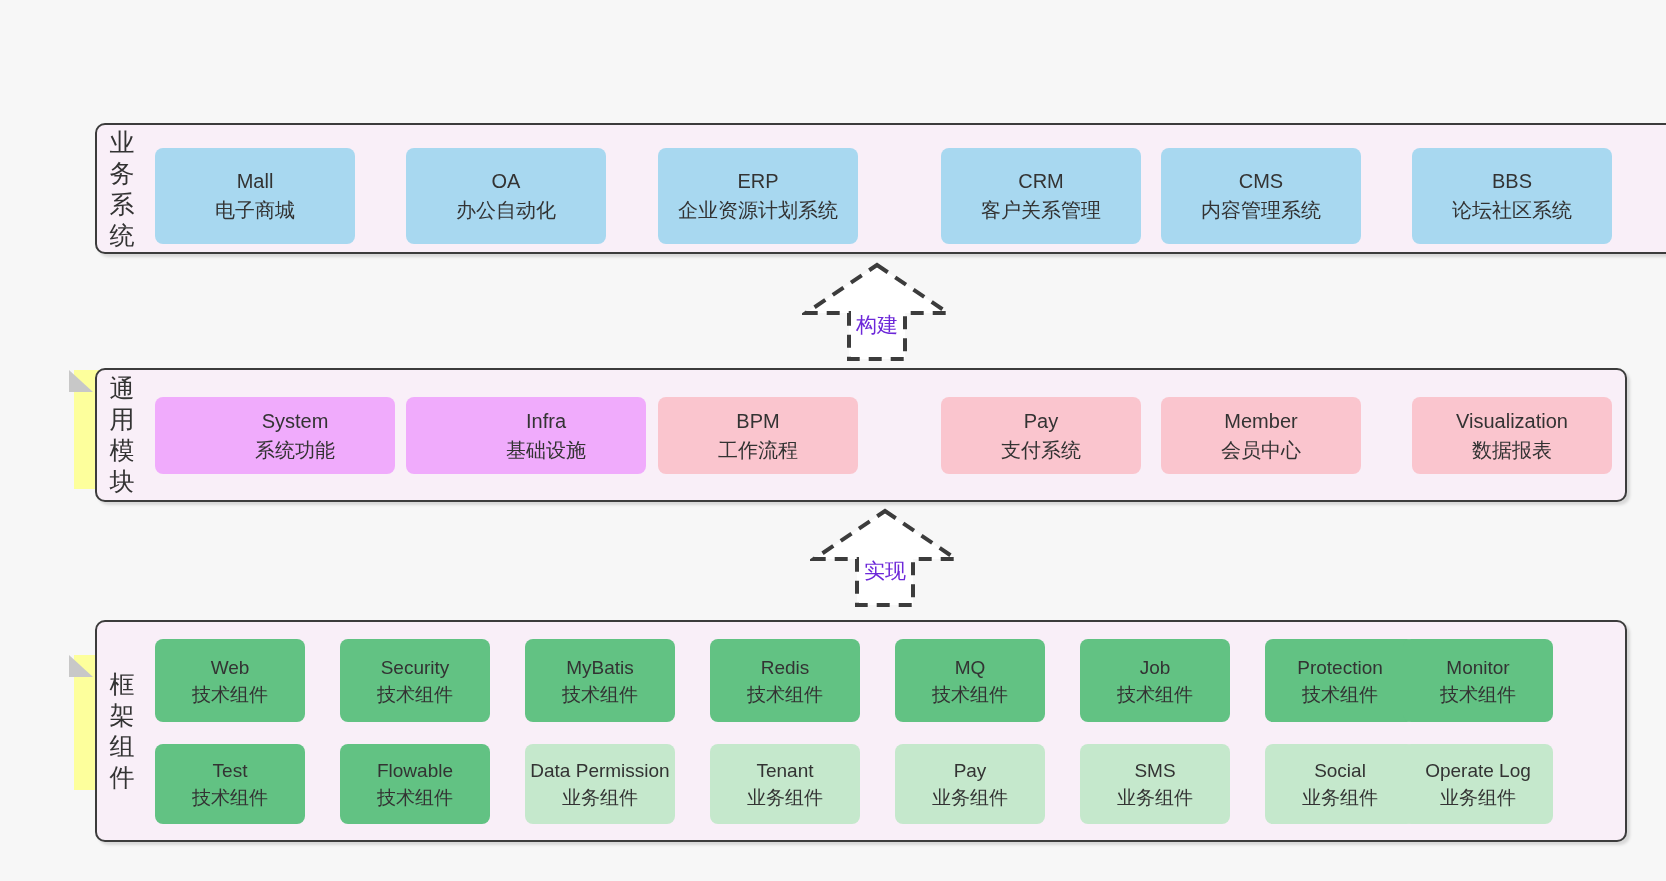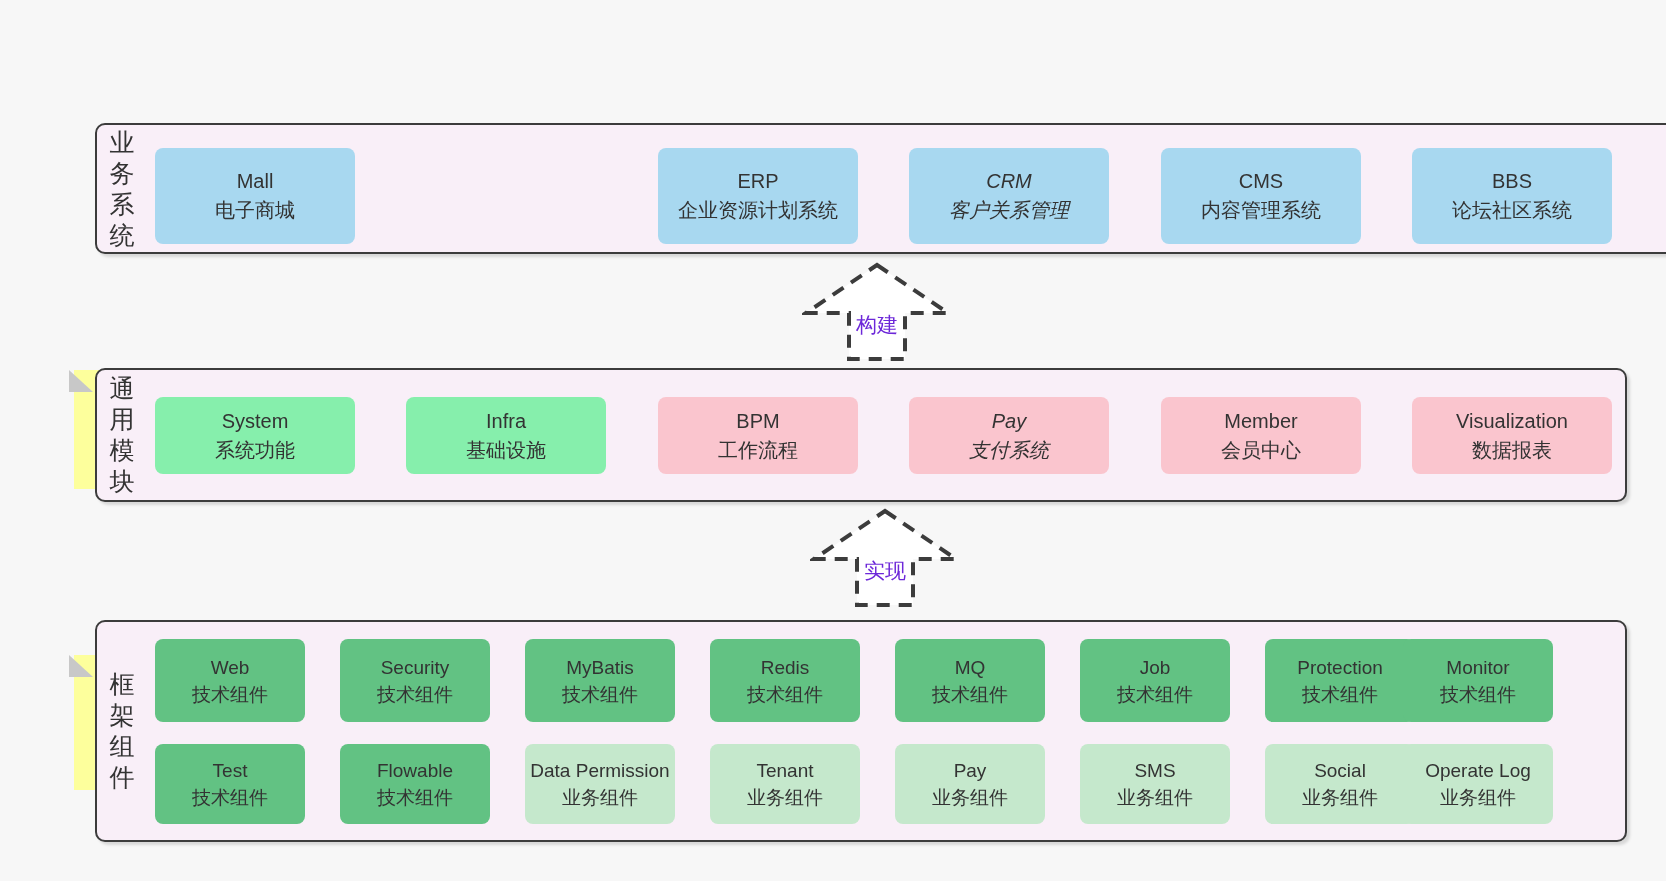--- a/index.html
+++ b/index.html
@@ -22,31 +22,31 @@
     width:30px;font-size:25px;line-height:31px;text-align:center;
     word-break:break-all;color:#333;
   }
   .box{
     position:absolute;border-radius:8px;
     display:flex;flex-direction:column;align-items:center;justify-content:center;
     text-align:center;font-size:20px;line-height:29px;color:#333;
   }
   
   .w6{width:200px;}
-  .c1{left:58px;}.c2{left:309px;}.c3{left:561px;}.c4{left:812px;font-style:italic;}.c5{left:1064px;}.c6{left:1315px;}
+  .c1{left:58px;}.c2{left:309px;}.c3{left:561px;}.c4{left:844px;}.c5{left:1064px;}.c6{left:1315px;}
   .row-business{top:23px;height:96px;}
   .row-modules{top:27px;height:77px;}
   
   .w8{width:150px;font-size:19px;line-height:27px;}
   .g1{left:58px;}.g2{left:243px;}.g3{left:428px;}.g4{left:613px;}
   .g5{left:798px;}.g6{left:983px;}.g7{left:1168px;}.g8{left:1306px;}
   .frow1{top:17px;height:83px;}
   .frow2{top:122px;height:80px;}
   .blue{background:#a8d8f0;}
-  .red{background:#86efac;}
+  .red{background:#f0abfc;padding-left:40px;}
   .pink{background:#fac5ce;text-align:right;}
   .dgreen{background:#62c283;}
   .lgreen{background:#c5e8cc;}
   
   .note{
     position:absolute;left:38px;width:64px;background:#fdff9c;
     clip-path:polygon(0 0,calc(100% - 24px) 0,100% 22px,100% 100%,0 100%);
     display:flex;align-items:center;justify-content:flex-end;margin-left:36px;
   }
   .note-modules{top:370px;height:119px;}
@@ -73,20 +73,24 @@
 <body>
 
 <div id="page">
 
   <div class="panel panel-business">
     <div class="vlabel">业务系统</div>
     <div class="box blue w6 c1 row-business">
       <span>Mall</span>
       <span>电子商城</span>
     </div>
+    <div class="box blue w6 c2 row-business">
+      <span>OA</span>
+      <span>办公自动化</span>
+    </div>
     <div class="box blue w6 c3 row-business">
       <span>ERP</span>
       <span>企业资源计划系统</span>
     </div>
     <div class="box blue w6 c4 row-business">
       <span>CRM</span>
       <span>客户关系管理</span>
     </div>
     <div class="box blue w6 c5 row-business">
       <span>CMS</span>

